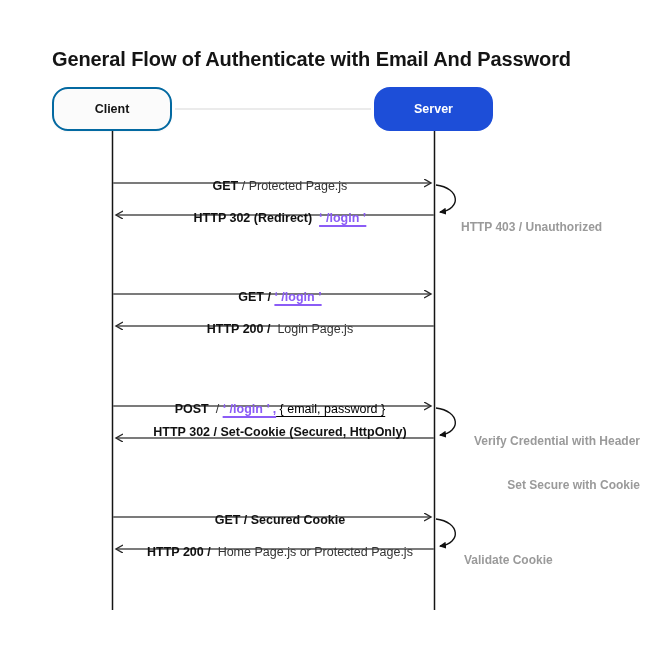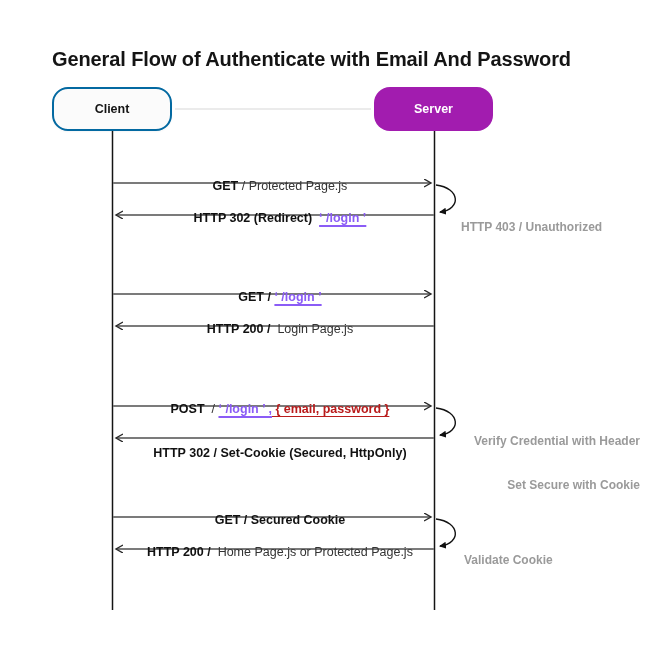--- a/index.html
+++ b/index.html
@@ -36,38 +36,38 @@
     left: 52px;
     width: 120px;
     background: #fbfbfb;
     border: 2px solid #0369a1;
     color: #141414;
     box-shadow: 0 1px 2px rgba(0,0,0,0.04);
   }
   .actor.server {
     left: 374px;
     width: 119px;
-    background: #a21caf;
+    background: #1d4ed8;
     color: #ffffff;
   }
   svg.wires { position: absolute; left: 0; top: 0; }
   .msg {
     position: absolute;
     left: 112px;
     width: 322px;
     text-align: center;
     font-size: 12.5px;
     line-height: 16px;
     color: #333333;
     white-space: pre;
   }
   .msg .b  { font-weight: 700; color: #111111; }
   .msg .r  { font-weight: 400; color: #333333; }
   .msg .bu { font-weight: 700; color: #8b5cf6; text-decoration: underline; text-underline-offset: 3px; text-decoration-thickness: 1.5px; }
-  .msg .ru { font-weight: 700; color: #b91c1c; text-decoration: underline; text-underline-offset: 3px; text-decoration-thickness: 1.2px; }
+  .msg .ru { font-weight: 400; color: #000000; text-decoration: underline; text-underline-offset: 3px; text-decoration-thickness: 1.2px; }
   .ann {
     position: absolute;
     font-size: 12px;
     line-height: 14.5px;
     font-weight: 700;
     color: #9a9a9a;
     white-space: pre;
   }
   .ann.centered { text-align: right; }
 </style>
@@ -126,21 +126,21 @@
   </div>
   <div class="msg" style="top:273px">
     <span class="b">GET / </span><span class="bu">‘ /login ’</span>
   </div>
   <div class="msg" style="top:305px">
     <span class="b">HTTP 200 / </span><span class="r"> Login Page.js</span>
   </div>
   <div class="msg" style="top:385px">
     <span class="b">POST</span><span class="r">  / </span><span class="bu">‘ /login ’ ,</span><span class="ru"> { email, password }</span>
   </div>
-  <div class="msg" style="top:429px">
+  <div class="msg" style="top:408px">
     <span class="b">HTTP 302 / Set-Cookie (Secured, HttpOnly)</span>
   </div>
   <div class="msg" style="top:496px">
     <span class="b">GET / Secured Cookie</span>
   </div>
   <div class="msg" style="top:528px">
     <span class="b">HTTP 200 / </span><span class="r"> Home Page.js or Protected Page.js</span>
   </div>
 
   <div class="ann" style="left:461px; top:191px">

